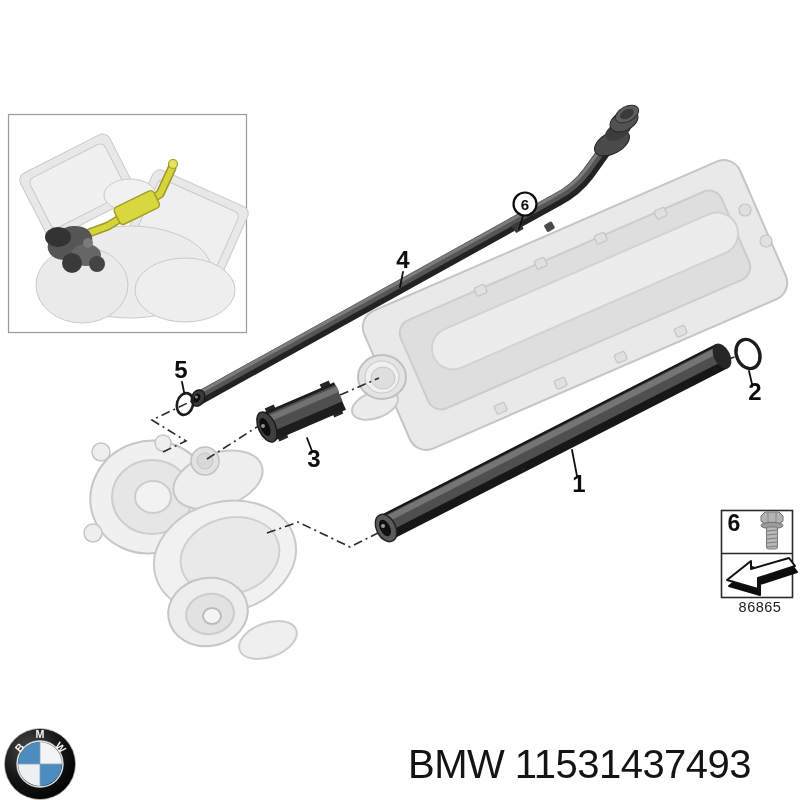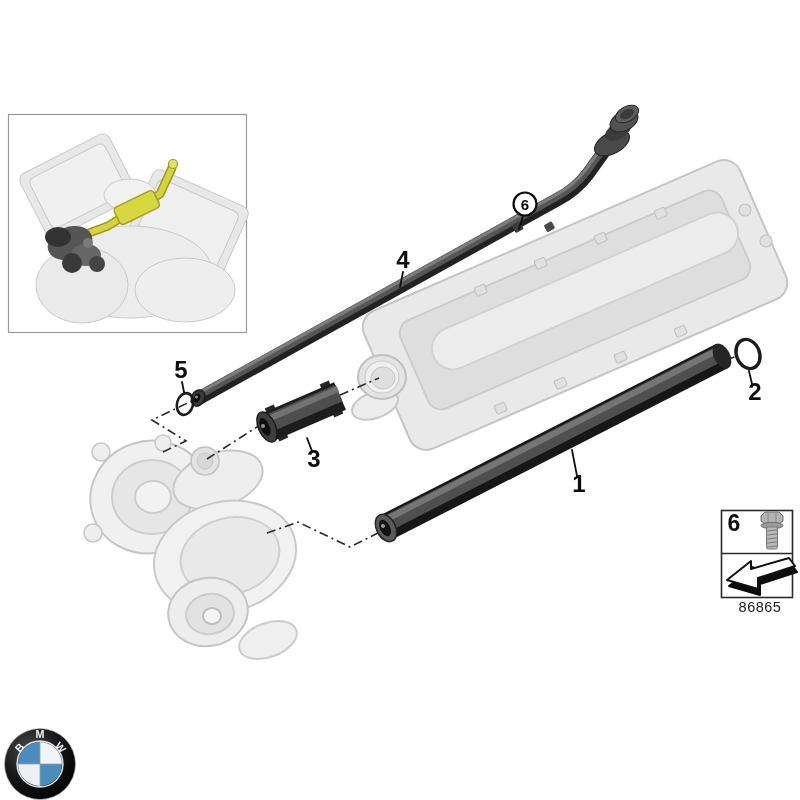--- a/index.html
+++ b/index.html
@@ -222,15 +222,16 @@
     <path d="M 39 39 L 16.5 39 A 22.5 22.5 0 0 1 39 16.5 Z" fill="#4c8dbf"></path>
     <path d="M 39 39 L 39 16.5 A 22.5 22.5 0 0 1 61.5 39 Z" fill="#f2f4f6"></path>
     <path d="M 39 39 L 61.5 39 A 22.5 22.5 0 0 1 39 61.5 Z" fill="#4c8dbf"></path>
     <path d="M 39 39 L 39 61.5 A 22.5 22.5 0 0 1 16.5 39 Z" fill="#eef1f3"></path>
     <line x1="16.5" y1="39" x2="61.5" y2="39" stroke="#90a0ab" stroke-width="0.8"></line>
     <line x1="39" y1="16.5" x2="39" y2="61.5" stroke="#90a0ab" stroke-width="0.8"></line>
     <text x="18" y="26" font-size="11" font-weight="bold" fill="#f5f5f5" text-anchor="middle" transform="rotate(-48 18 22)" font-family="Liberation Sans, sans-serif">B</text>
     <text x="39" y="12.5" font-size="11" font-weight="bold" fill="#f5f5f5" text-anchor="middle" font-family="Liberation Sans, sans-serif">M</text>
     <text x="60" y="26" font-size="11" font-weight="bold" fill="#f5f5f5" text-anchor="middle" transform="rotate(48 60 22)" font-family="Liberation Sans, sans-serif">W</text>
   </svg>
+  <div class="footer-title">BMW 11531437493</div>
 </div>
 
 </div>
 
 </body></html>

